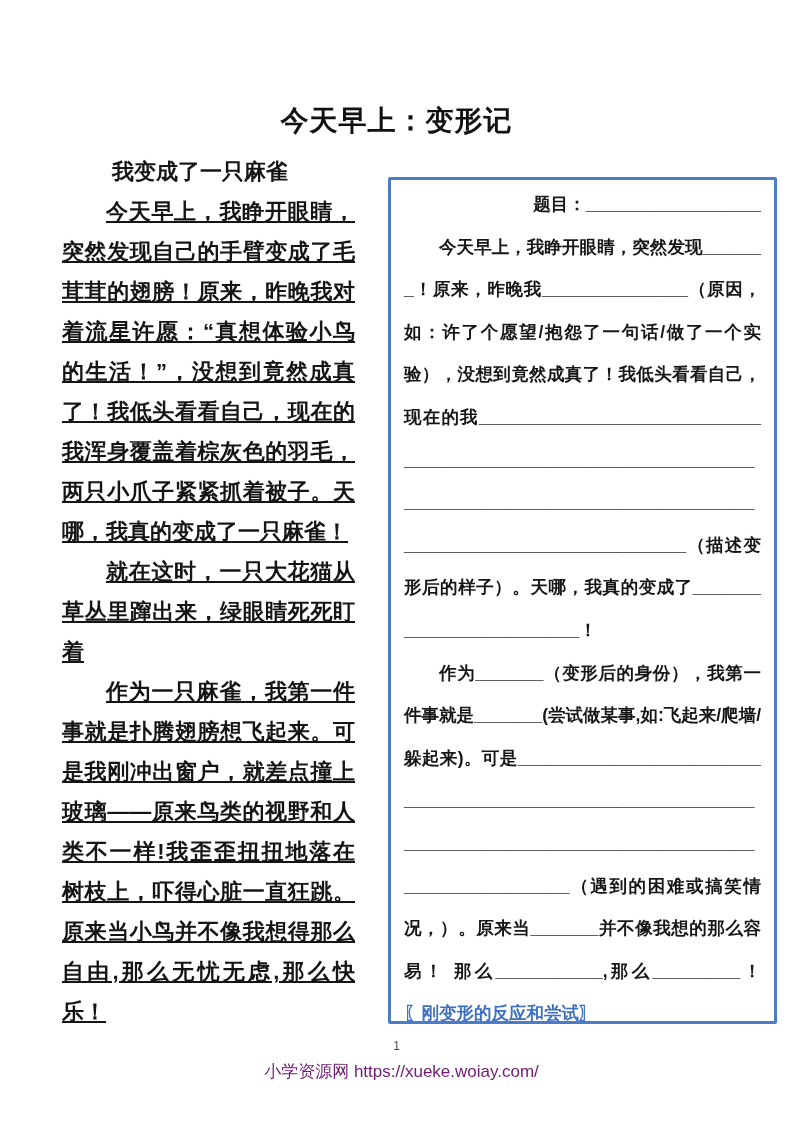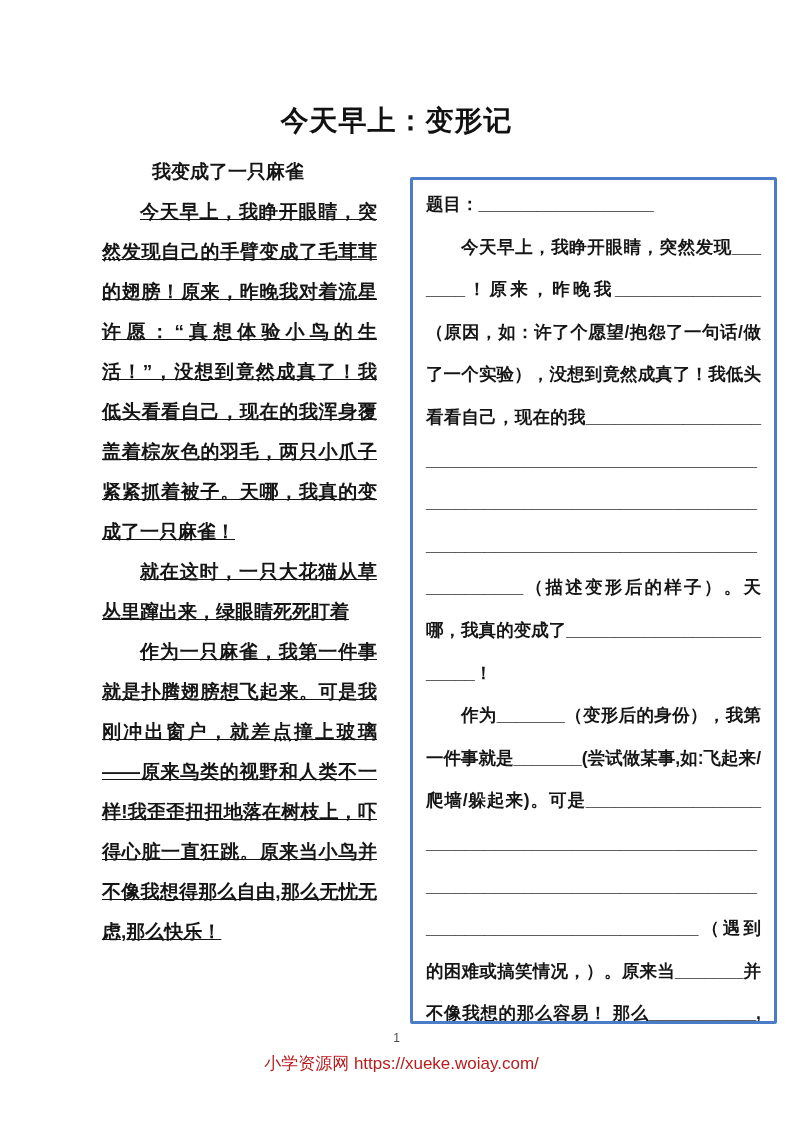--- a/index.html
+++ b/index.html
@@ -10,39 +10,39 @@
   .page{position:relative;width:793px;height:1122px;}
   .doc-title{
     margin:0;padding-top:102px;text-align:center;
     font-size:28px;font-weight:800;letter-spacing:1px;color:#111;
   }
   .content{
     display:flex;align-items:flex-start;
     margin:12px 16px 0 62px;gap:33px;
   }
   .left-col{
-    width:293px;font-size:19px;font-weight:700;line-height:40px;
-    text-align:justify;color:#151515;margin-left:40px;
+    width:293px;font-size:22px;font-weight:700;line-height:40px;
+    text-align:justify;color:#151515;
   }
   .essay-heading{margin-left:50px;font-weight:800;}
   .left-col p{margin:0;text-indent:2em;text-decoration:underline;}
   .form-box{
     box-sizing:border-box;width:389px;height:847px;margin-top:25px;
     border:3px solid var(--accent,#4a7cc7);border-radius:2px;
     padding:3px 13px 0 13px;overflow:hidden;
     font-size:17.5px;font-weight:700;line-height:42.6px;color:#161616;
   }
-  .box-title{text-align:left;}
+  .box-title{text-align:right;}
   .form-box p{margin:0;text-indent:2em;text-align:justify;word-break:break-all;}
   .form-box .blue{color:var(--annot,#3f6fc1);}
   .page-number{
     text-align:center;font-size:12px;color:#4a4a4a;margin-top:7px;font-weight:400;
   }
   .site-footer{
-    text-align:center;font-size:17px;color:#b91c1c;margin-top:7px;font-weight:400;padding-left:10px;
+    text-align:center;font-size:17px;color:#701a75;margin-top:7px;font-weight:400;padding-left:10px;
   }
 </style>
 </head>
 <body>
 
 <div class="page">
 
   <h1 class="doc-title">今天早上：变形记</h1>
 
   <div class="content">

